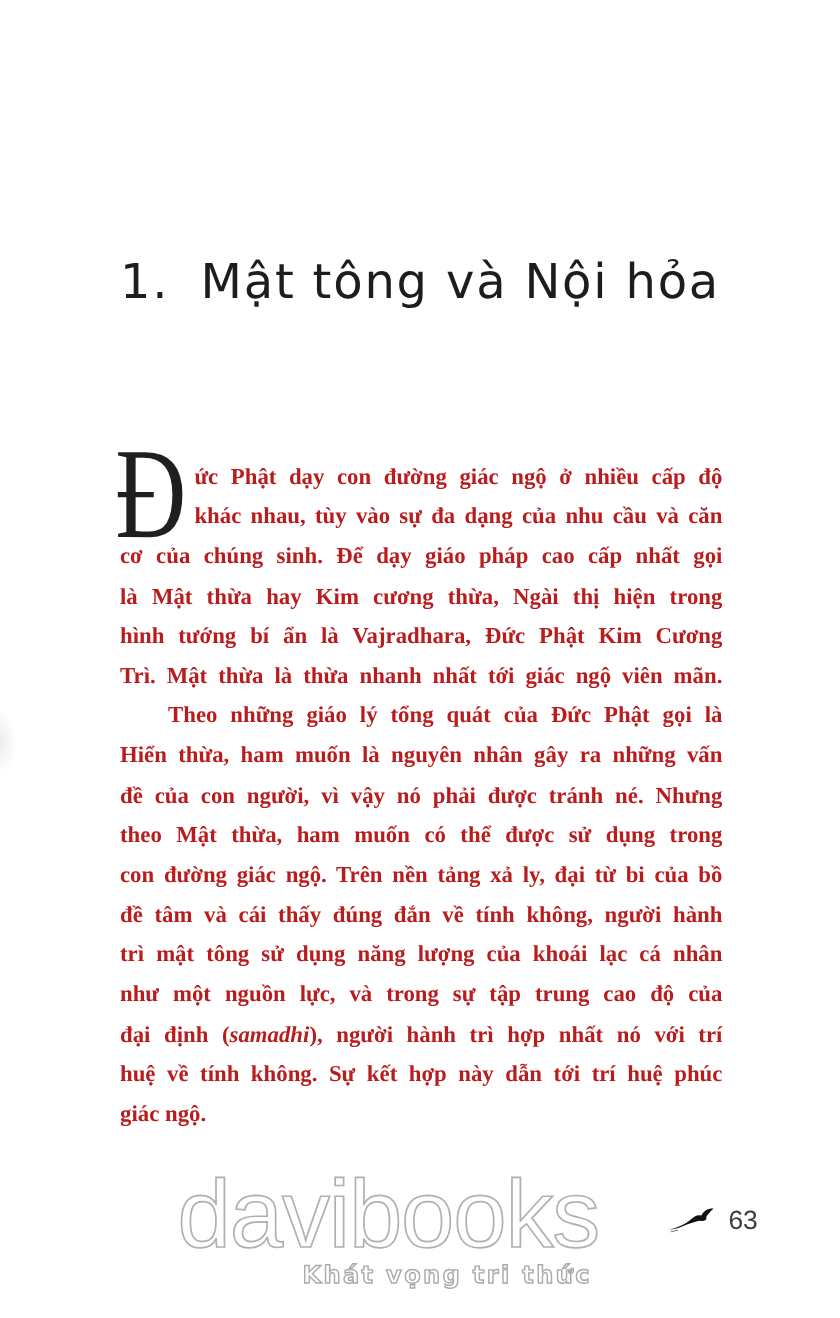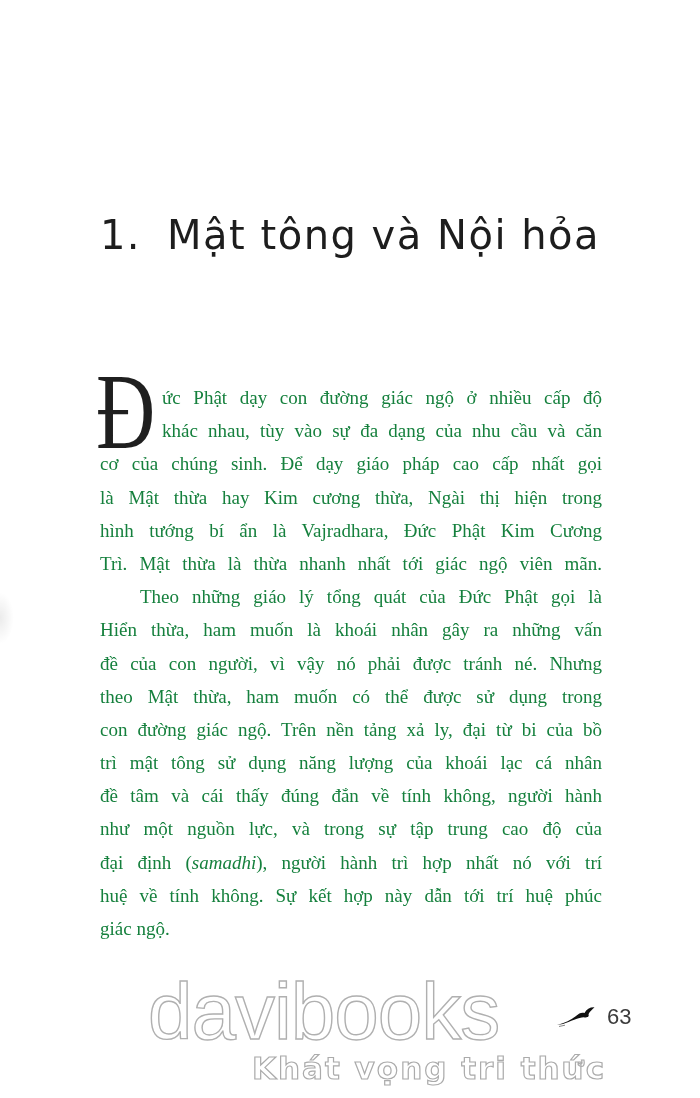--- a/index.html
+++ b/index.html
@@ -21,23 +21,24 @@
     font-family: "DejaVu Sans", sans-serif;
     font-size: 40px; font-weight: 400;
     letter-spacing: 1.5px;
     color: #1d1d1d;
   }
 
   
   .body-text {
     position: absolute;
     top: 381px; left: 100px; width: 502px;
-    color: #15803d;
+    color: #b91c1c;
     font-size: 19px;
     z-index: 2;
+    font-weight: bold;
   }
   .line {
     height: 33.2px;
     line-height: 33.2px;
     text-align: justify;
     text-align-last: justify;
     overflow: visible;
     white-space: nowrap;
   }
   .line.dropcap-indent { padding-left: 62px; }
@@ -65,21 +66,21 @@
     font-size: 80px; line-height: 1;
     letter-spacing: -1px;
     color: #ffffff;
     -webkit-text-stroke: 1.4px #b0b0b0;
     z-index: 1;
   }
   .watermark-slogan {
     position: absolute;
     top: 1051px; left: 252px;
     font-family: "DejaVu Sans", sans-serif;
-    font-size: 31px; line-height: 1.1;
+    font-size: 20px; line-height: 1.1;
     font-weight: 700;
     letter-spacing: 2px;
     color: #ffffff;
     -webkit-text-stroke: 1.2px #ababab;
     z-index: 1;
   }
 
   
   .footer-ornament {
     position: absolute;
@@ -119,26 +120,26 @@
 <div class="drop-cap">Đ</div>
 
 <div class="body-text">
   <div class="line dropcap-indent">ức Phật dạy con đường giác ngộ ở nhiều cấp độ</div>
   <div class="line dropcap-indent">khác nhau, tùy vào sự đa dạng của nhu cầu và căn</div>
   <div class="line">cơ của chúng sinh. Để dạy giáo pháp cao cấp nhất gọi</div>
   <div class="line">là Mật thừa hay Kim cương thừa, Ngài thị hiện trong</div>
   <div class="line">hình tướng bí ẩn là Vajradhara, Đức Phật Kim Cương</div>
   <div class="line">Trì. Mật thừa là thừa nhanh nhất tới giác ngộ viên mãn.</div>
   <div class="line para-indent">Theo những giáo lý tổng quát của Đức Phật gọi là</div>
-  <div class="line">Hiển thừa, ham muốn là khoái nhân gây ra những vấn</div>
+  <div class="line">Hiển thừa, ham muốn là nguyên nhân gây ra những vấn</div>
   <div class="line">đề của con người, vì vậy nó phải được tránh né. Nhưng</div>
   <div class="line">theo Mật thừa, ham muốn có thể được sử dụng trong</div>
   <div class="line">con đường giác ngộ. Trên nền tảng xả ly, đại từ bi của bồ</div>
+  <div class="line">đề tâm và cái thấy đúng đắn về tính không, người hành</div>
   <div class="line">trì mật tông sử dụng năng lượng của khoái lạc cá nhân</div>
-  <div class="line">đề tâm và cái thấy đúng đắn về tính không, người hành</div>
   <div class="line">như một nguồn lực, và trong sự tập trung cao độ của</div>
   <div class="line"><span>đại định (</span><span class="italic">samadhi</span><span>), người hành trì hợp nhất nó với trí</span></div>
   <div class="line">huệ về tính không. Sự kết hợp này dẫn tới trí huệ phúc</div>
   <div class="line last-line">giác ngộ.</div>
 </div>
 
 <div class="watermark-brand">davibooks</div>
 <div class="watermark-slogan">Khát vọng tri thức</div>
 
 <div class="footer-ornament">

